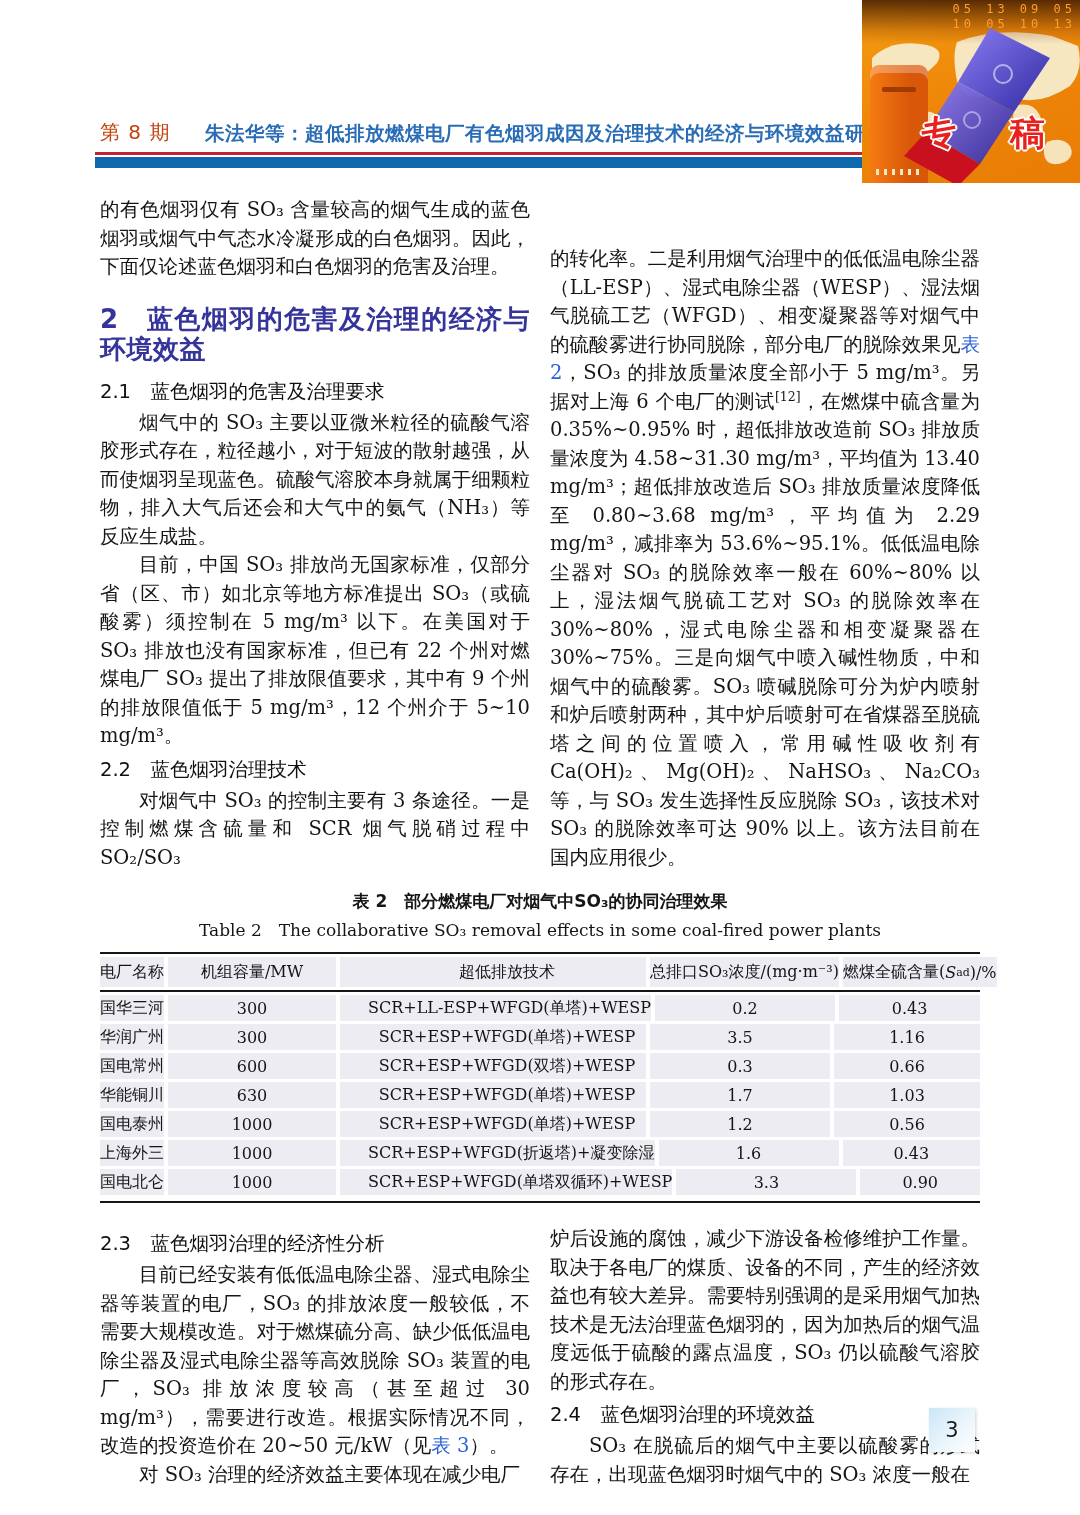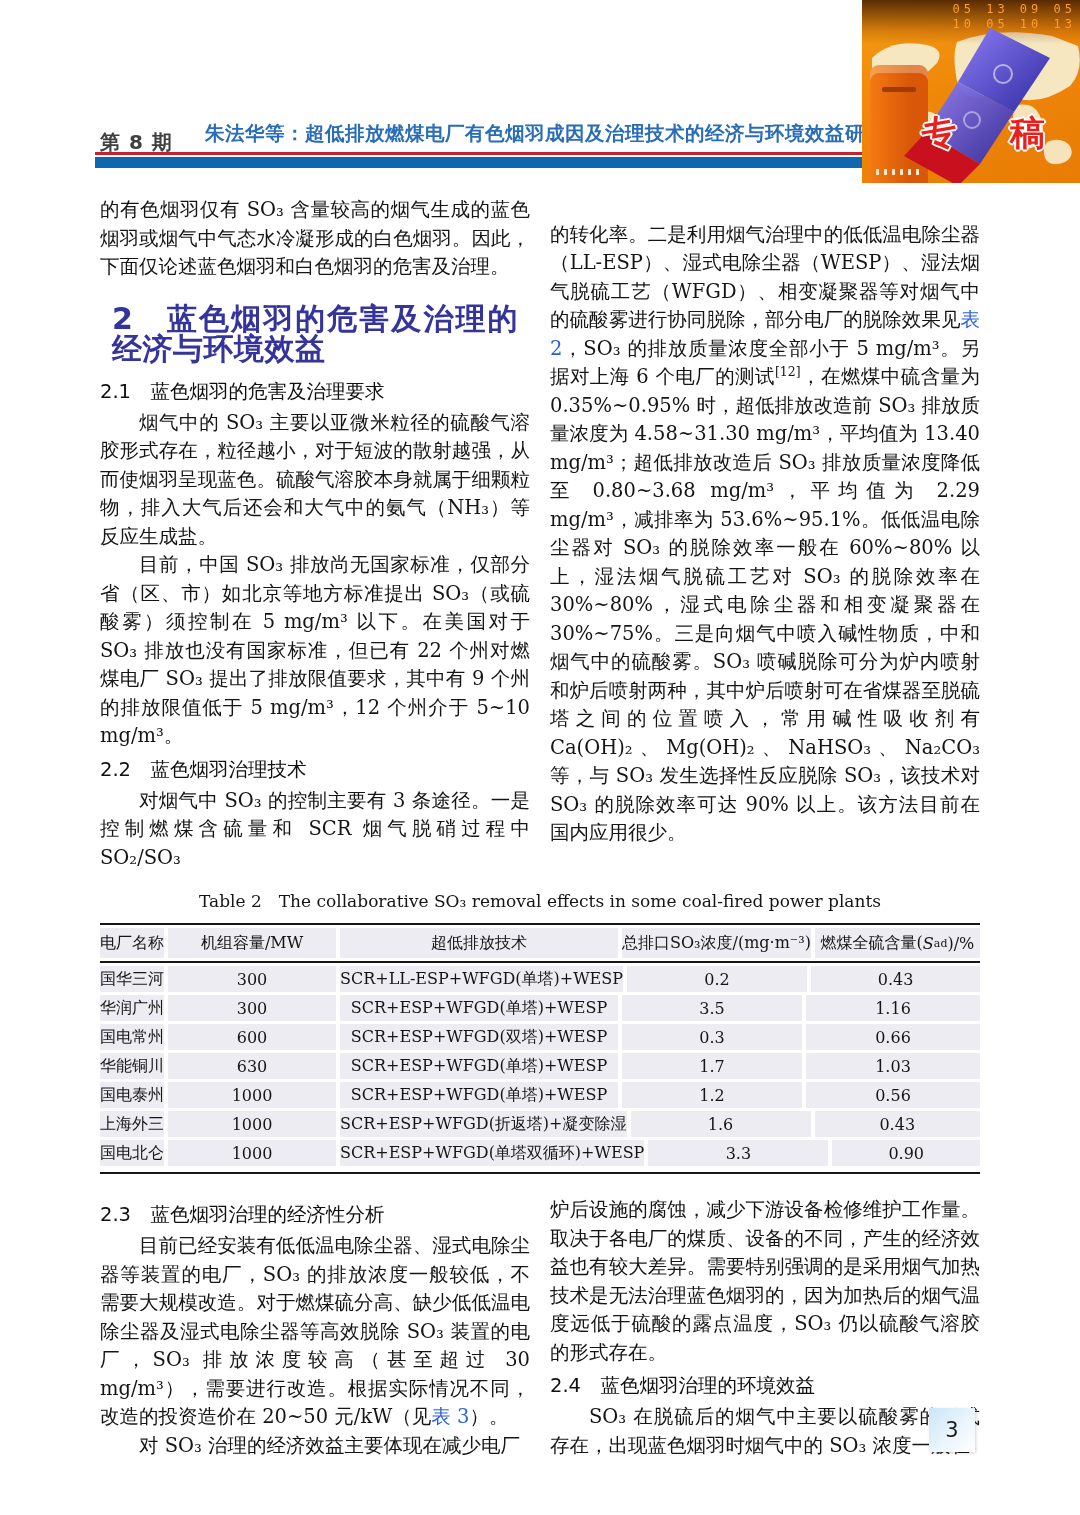--- a/index.html
+++ b/index.html
@@ -1,21 +1,21 @@
 <!DOCTYPE html>
 <html><head>
 <meta charset="utf-8">
 <style>
   html,body{margin:0;padding:0;background:#ffffff;}
   .page{position:relative;width:1080px;height:1515px;background:#ffffff;overflow:hidden;
         font-family:"DejaVu Serif","Liberation Serif",serif;color:#151515;}
 
   
   .issue{position:absolute;left:100px;top:119px;font-family:"DejaVu Sans","Liberation Sans",sans-serif;
-         font-weight:bold;font-size:20px;color:#404040;letter-spacing:1px;margin-top:10px;}
+         font-weight:normal;font-size:20px;color:#c2410c;letter-spacing:1px;}
   .running-title{position:absolute;left:205px;top:120px;font-family:"DejaVu Sans","Liberation Sans",sans-serif;
          font-weight:bold;font-size:19.5px;color:#2a6db6;letter-spacing:0.5px;white-space:nowrap;}
   .rule-red{position:absolute;left:95px;top:152px;width:767px;height:3px;background:#c02433;}
   .rule-blue{position:absolute;left:95px;top:157px;width:767px;height:11px;background:#0d68ae;}
 
   
   .badge{position:absolute;left:862px;top:0;width:218px;height:183px;overflow:hidden;
          background:linear-gradient(160deg,#f49c12 0%,#ee8408 55%,#e87c05 100%);text-decoration:underline;}
   .ticker{position:absolute;top:0;left:0;right:0;height:42px;text-align:right;padding:2px 4px 0 0;
           background:linear-gradient(180deg,rgba(55,20,0,.82) 0%,rgba(120,50,0,.25) 70%,rgba(120,50,0,0) 100%);
@@ -30,43 +30,43 @@
   .mailbox:before{content:"";position:absolute;left:12px;top:22px;width:34px;height:5px;background:#9e3c04;border-radius:2px;}
   .badge-ribbon{position:absolute;inset:0;}
   .bchar{position:absolute;font-family:"DejaVu Sans","Liberation Sans",sans-serif;font-weight:bold;
          font-size:35px;color:#e8211d;line-height:1;
          text-shadow:-2px 0 #fff,2px 0 #fff,0 -2px #fff,0 2px #fff,-1px -1px #fff,1px 1px #fff,-1px 1px #fff,1px -1px #fff;}
   .bchar.c1{left:60px;top:116px;transform:rotate(-10deg);}
   .bchar.c2{left:148px;top:116px;}
 
   
   .content{position:absolute;left:100px;top:196px;width:880px;}
-  .cols{display:flex;gap:20px;align-items:center;}
+  .cols{display:flex;gap:20px;align-items:flex-end;}
   .col{width:430px;font-size:19.5px;line-height:28.5px;text-align:justify;}
   p.jp{margin:0;}
   p.ind{text-indent:2em;}
-  .h2{font-family:"DejaVu Sans","Liberation Sans",sans-serif;font-weight:bold;font-size:30px;
-      color:#34349b;margin:22px 12px 14px;letter-spacing:0.5px;line-height:30px;}
+  .h2{font-family:"DejaVu Sans","Liberation Sans",sans-serif;font-weight:bold;font-size:26px;
+      color:#34349b;margin:22px 0 14px;letter-spacing:0.5px;line-height:30px;}
   .h3{font-family:"DejaVu Sans","Liberation Sans",sans-serif;font-weight:normal;font-size:19.5px;
       color:#101010;margin:5px 0 3px;line-height:28px;}
   .tref{color:#2b5fd9;cursor:pointer;}
   sup.ref{font-size:12.5px;line-height:0;}
 
   
   .table-block{margin-top:18px;}
   .cap-zh{text-align:center;font-family:"DejaVu Sans","Liberation Sans",sans-serif;font-weight:bold;
           font-size:17px;margin:0 0 6px;}
   .cap-en{text-align:center;font-size:17px;margin:0 0 10px;}
   .tbl{border-top:2px solid #161616;border-bottom:2px solid #161616;padding:3px 0;}
   .thead{display:flex;gap:4px;border-bottom:2px solid #161616;padding-bottom:3px;margin-bottom:3px;}
   .trow{display:flex;gap:4px;margin:3px 0;}
   .cell{background:#edecf2;display:flex;align-items:center;justify-content:center;
         height:26px;font-size:16px;white-space:nowrap;}
   .thead .cell{height:30px;font-size:16px;}
-  .c1{flex:0 0 64px;} .c2{flex:0 0 168px;} .c3{flex:0 0 278px;} .c4{flex:0 0 180px;} .c5{flex:1;}
+  .c1{flex:0 0 64px;} .c2{flex:0 0 168px;} .c3{flex:0 0 278px;padding-left:28px;} .c4{flex:0 0 180px;} .c5{flex:1;}
   .cell i{font-style:italic;} .cell sub{font-size:11px;}
   .tnote{font-size:15px;margin-top:9px;line-height:20px;}
 
   .cols2{margin-top:22px;}
 
   
   .pagenum{position:absolute;right:105px;bottom:63px;width:46px;height:44px;
            background:linear-gradient(135deg,#cbe6f8 0%,#eaf5fc 55%,#ffffff 100%);
            box-shadow:1px 1px 3px rgba(0,0,0,.18);display:flex;align-items:center;justify-content:center;
            font-family:"DejaVu Sans","Liberation Sans",sans-serif;font-size:21px;color:#1c1c1c;}
@@ -122,20 +122,21 @@
         <p class="jp ind">目前，中国 SO₃ 排放尚无国家标准，仅部分省（区、市）如北京等地方标准提出 SO₃（或硫酸雾）须控制在 5 mg/m³ 以下。在美国对于 SO₃ 排放也没有国家标准，但已有 22 个州对燃煤电厂 SO₃ 提出了排放限值要求，其中有 9 个州的排放限值低于 5 mg/m³，12 个州介于 5~10 mg/m³。</p>
         <div class="h3">2.2　蓝色烟羽治理技术</div>
         <p class="jp ind">对烟气中 SO₃ 的控制主要有 3 条途径。一是控制燃煤含硫量和 SCR 烟气脱硝过程中 SO₂/SO₃</p>
       </div>
       <div class="col">
         <p class="jp"><span>的转化率。二是利用烟气治理中的低低温电除尘器（LL-ESP）、湿式电除尘器（WESP）、湿法烟气脱硫工艺（WFGD）、相变凝聚器等对烟气中的硫酸雾进行协同脱除，部分电厂的脱除效果见</span><span class="tref">表 2</span><span>，SO₃ 的排放质量浓度全部小于 5 mg/m³。另据对上海 6 个电厂的测试</span><sup class="ref">[12]</sup><span>，在燃煤中硫含量为 0.35%~0.95% 时，超低排放改造前 SO₃ 排放质量浓度为 4.58~31.30 mg/m³，平均值为 13.40 mg/m³；超低排放改造后 SO₃ 排放质量浓度降低至 0.80~3.68 mg/m³，平均值为 2.29 mg/m³，减排率为 53.6%~95.1%。低低温电除尘器对 SO₃ 的脱除效率一般在 60%~80% 以上，湿法烟气脱硫工艺对 SO₃ 的脱除效率在 30%~80%，湿式电除尘器和相变凝聚器在 30%~75%。三是向烟气中喷入碱性物质，中和烟气中的硫酸雾。SO₃ 喷碱脱除可分为炉内喷射和炉后喷射两种，其中炉后喷射可在省煤器至脱硫塔之间的位置喷入，常用碱性吸收剂有 Ca(OH)₂、Mg(OH)₂、NaHSO₃、Na₂CO₃ 等，与 SO₃ 发生选择性反应脱除 SO₃，该技术对 SO₃ 的脱除效率可达 90% 以上。该方法目前在国内应用很少。</span></p>
       </div>
     </div>
 
     <div class="table-block">
+      <p class="cap-zh">表 2　部分燃煤电厂对烟气中SO₃的协同治理效果</p>
       <p class="cap-en">Table 2　The collaborative SO₃ removal effects in some coal-fired power plants</p>
       <div class="tbl">
         <div class="thead">
           <div class="cell c1">电厂名称</div>
           <div class="cell c2">机组容量/MW</div>
           <div class="cell c3">超低排放技术</div>
           <div class="cell c4">总排口SO₃浓度/(mg·m⁻³)</div>
           <div class="cell c5">
               <span>燃煤全硫含量(</span>
               <i>S</i>

